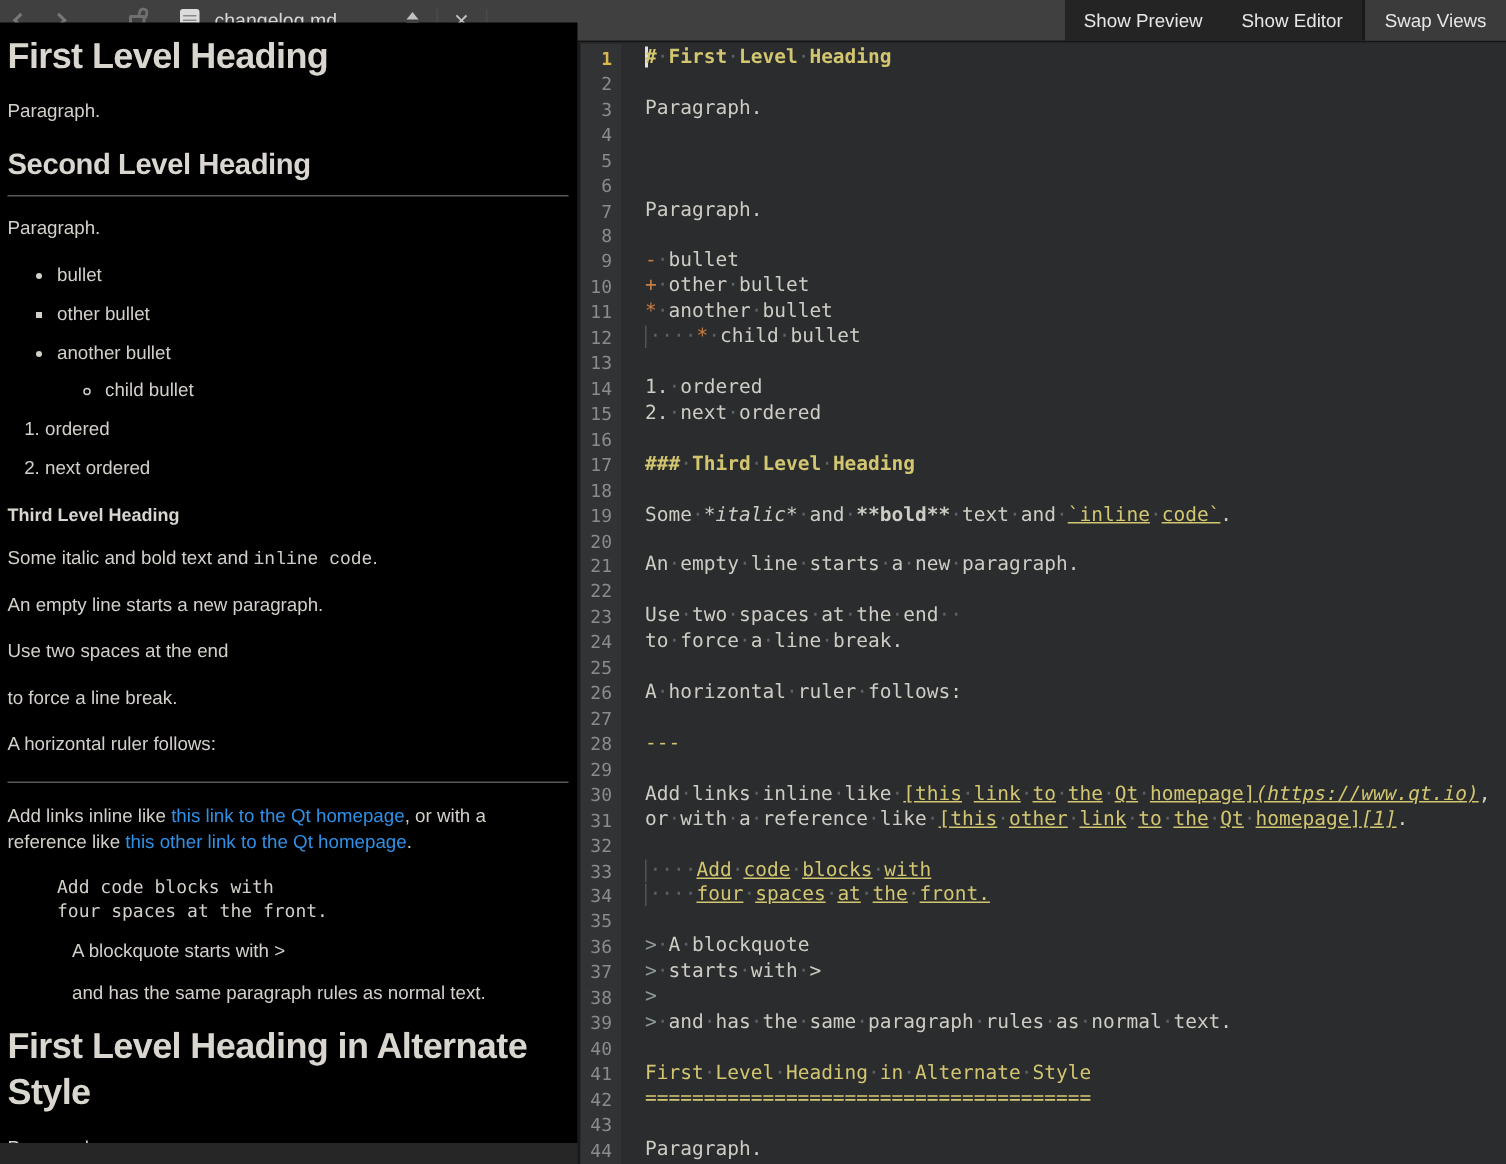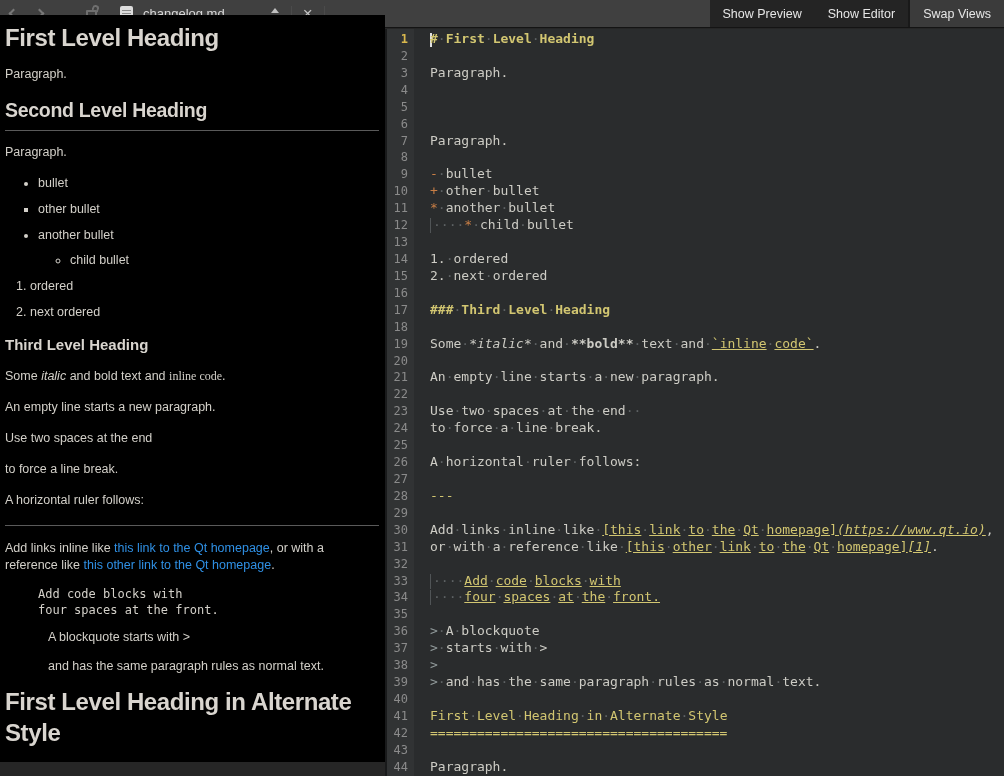--- a/index.html
+++ b/index.html
@@ -37,37 +37,37 @@
   .btn-swap { background:#3b3b3b; border-left:2px solid #191919; }
 
   
   .preview { position:absolute; left:0; top:15px; width:385px; height:747px;
              background:#000000; overflow:hidden; color:#d3d0c9; }
   .pv-content { padding:6px 6px 0 5px; font-size:12.5px; line-height:1.35; }
   .pv-content h1 { font-size:24px; letter-spacing:-0.4px; line-height:1.28; color:#d9d5cf;
                    margin:2px -12px 12px 0; font-weight:bold; }
   .pv-content h2 { font-size:19.5px; letter-spacing:-0.3px; color:#d9d5cf; margin:2px 0 13px;
                    padding-bottom:7px; border-bottom:1px solid #5a5a5a; font-weight:bold; }
-  .pv-content h3 { font-size:15px; color:#d9d5cf; margin:4px 0 13px; font-weight:bold; }
+  .pv-content h3 { font-size:12px; color:#d9d5cf; margin:4px 0 13px; font-weight:bold; }
   .pv-content p { margin:0 0 14px; }
   .pv-content ul { list-style-position:outside; padding-left:33px; margin:0 0 9px; }
   .pv-content ul ul { margin:9px 0 0; padding-left:32px; }
   .pv-content li { margin-bottom:9px; }
   .pv-content ol { padding-left:25px; margin:4px 0 14px; }
   .pv-content ol li { margin-bottom:9px; }
   li.mk-disc { list-style-type:disc; }
   li.mk-square { list-style-type:square; }
   li.mk-circle { list-style-type:circle; }
   .pv-content pre { font-family:"DejaVu Sans Mono", monospace; font-size:12px; line-height:1.33;
                     margin:0 0 10px 33px; }
   .bq { margin:0 0 0 43px; }
   .bq p { margin:0 0 12px; }
   .pv-hr { border:none; border-top:1px solid #5a5a5a; margin:16px 0 14px; }
-  .r-code { font-family:Liberation Serif, serif; font-size:12px; }
-  .r-i { font-style:italic; }
+  .r-code { font-family:Liberation Mono, monospace; font-size:12px; }
+  .r-i { }
   .r-b { font-weight:normal; }
   .r-a { color:#2f90e5; text-decoration:none; cursor:pointer; }
 
   
   .divider { position:absolute; left:385px; top:29px; width:2px; height:747px; background:#191a1b; }
 
   
   .editor { position:absolute; left:387px; top:29px; width:617px; height:747px;
             background:#2a2c2d; overflow:hidden;
             font-family:"DejaVu Sans Mono", monospace; font-size:13px; }

